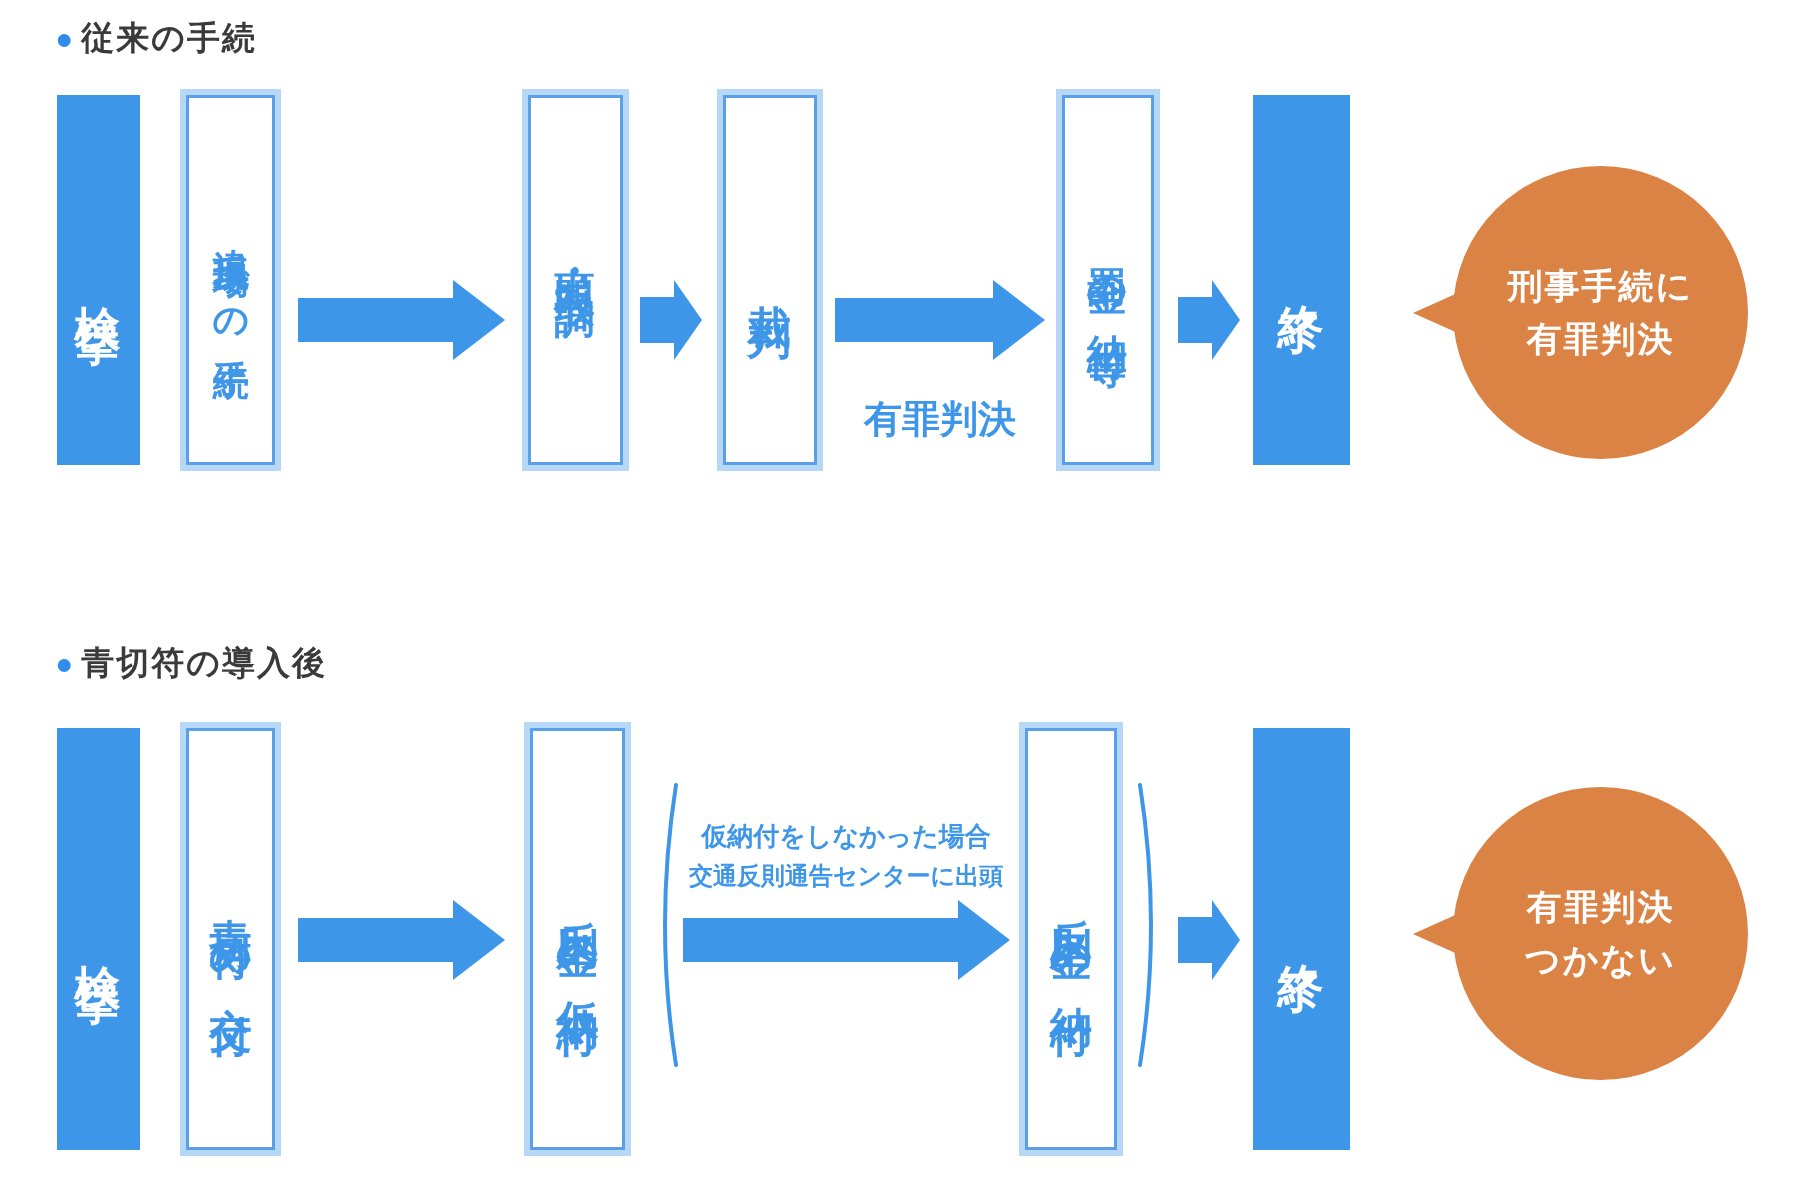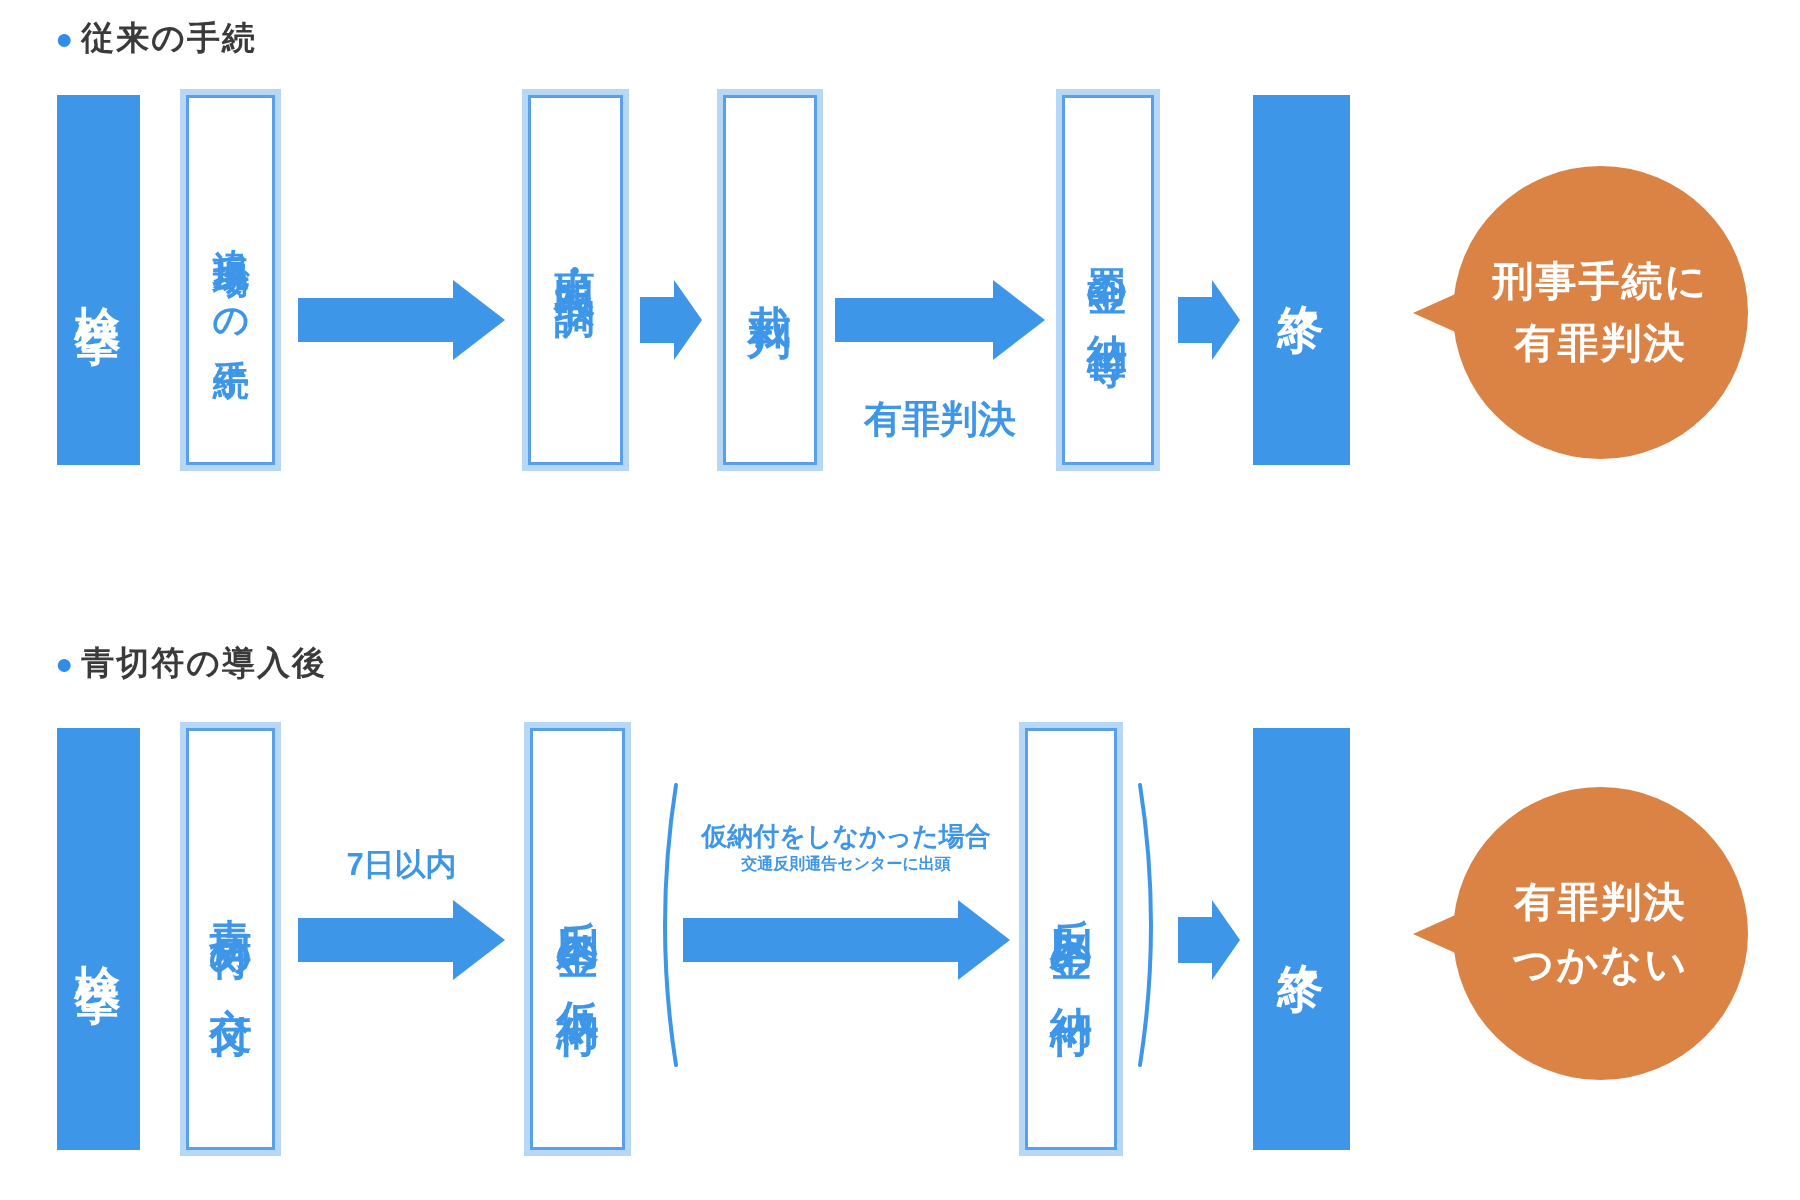--- a/index.html
+++ b/index.html
@@ -81,31 +81,31 @@
 
   
   .caption{
     position:absolute;color:#3e96e8;text-align:center;line-height:1.25;
   }
   #f1-cap1{left:288px;top:368px;width:227px;font-size:30px;}
   #f1-cap2{left:835px;top:396px;width:210px;font-size:38px;}
   #f2-cap1{left:288px;top:846px;width:227px;font-size:31px;}
   #f2-cap2{left:668px;top:822px;width:356px;font-family:Liberation Mono, monospace;}
   #f2-cap2 .l1{font-size:26px;}
-  #f2-cap2 .l2{font-size:16px;margin-top:0;}
+  #f2-cap2 .l2{font-size:24px;margin-top:8px;}
 
   
   .paren{position:absolute;}
 
   
   .bubble{
     position:absolute;width:295px;height:293px;border-radius:50%;
     background:#db8245;color:#ffffff;
     display:flex;flex-direction:column;align-items:center;justify-content:center;
-    text-align:center;font-size:41px;line-height:1.5;letter-spacing:2px;
+    text-align:center;font-size:35px;line-height:1.5;letter-spacing:2px;
   }
   .bubble .tail{
     position:absolute;left:-40px;top:50%;transform:translateY(-50%);
     width:0;height:0;
     border-top:26px solid transparent;
     border-bottom:26px solid transparent;
     border-right:58px solid #db8245;
   }
   #f1-bubble{left:1453px;top:166px;}
   #f2-bubble{left:1453px;top:787px;}
@@ -177,21 +177,20 @@
   </div>
 
   <div class="box solid r2" id="f2-kenkyo">
     <span>検挙</span>
   </div>
 
   <div class="box outline r2" id="f2-aokippu">
     <span>青切符の交付</span>
   </div>
 
-  <div class="caption" id="f2-cap1">7日以内</div>
   <div class="arrow" id="f2-arrow1">
     <div class="body"></div>
     <div class="head"></div>
   </div>
 
   <div class="box outline r2" id="f2-karinofu">
     <span>反則金の仮納付</span>
   </div>
 
   <svg class="paren" style="left:650px;top:783px;" width="30" height="284">

